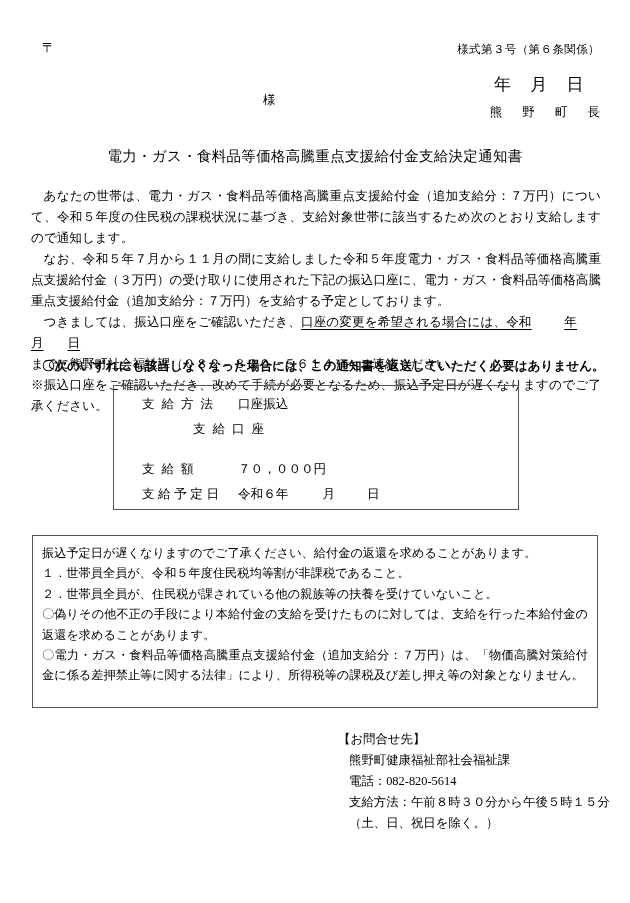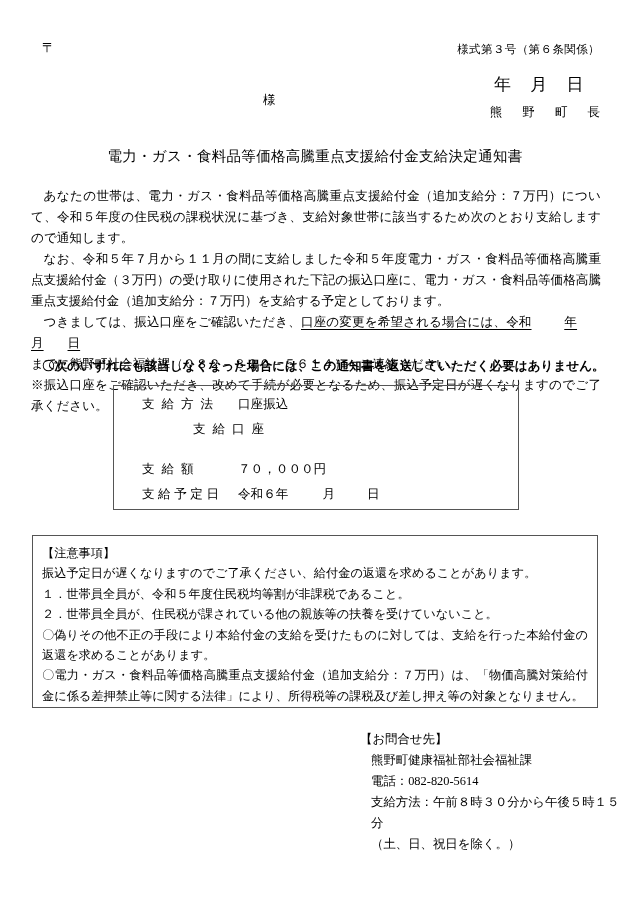--- a/index.html
+++ b/index.html
@@ -163,21 +163,20 @@
     text-justify: inter-ideograph;
   }
 
   
   .contact {
     position: absolute;
     left: 338px;
     top: 729px;
     font-size: 12.4px;
     line-height: 21px;
-    margin-left: 22px;
   }
   .contact .hdr { margin-left: 0; }
   .contact .ln { margin-left: 11px; }
 </style>
 </head>
 <body>
 
 <div id="page">
 
   <div class="postal-mark">〒</div>
@@ -218,21 +217,20 @@
     </div>
     <div class="pay-row r3">
       <span class="lbl sp">支給額</span><span>７０，０００円</span>
     </div>
     <div class="pay-row r4">
       <span class="lbl sp2">支給予定日</span><span>令和６年</span><span class="mon">月</span><span class="day">日</span>
     </div>
   </div>
 
   <div class="notes-box">
-    <div class="nline">【注意事項】</div>
     <div class="nline">振込予定日が遅くなりますのでご了承ください、給付金の返還を求めることがあります。</div>
     <div class="nline">１．世帯員全員が、令和５年度住民税均等割が非課税であること。</div>
     <div class="nline">２．世帯員全員が、住民税が課されている他の親族等の扶養を受けていないこと。</div>
     <div class="nline wrap">〇偽りその他不正の手段により本給付金の支給を受けたものに対しては、支給を行った本給付金の返還を求めることがあります。</div>
     <div class="nline wrap">〇電力・ガス・食料品等価格高騰重点支援給付金（追加支給分：７万円）は、「物価高騰対策給付金に係る差押禁止等に関する法律」により、所得税等の課税及び差し押え等の対象となりません。</div>
   </div>
 
   <div class="contact">
     <div class="hdr">【お問合せ先】</div>
     <div class="ln">熊野町健康福祉部社会福祉課</div>

